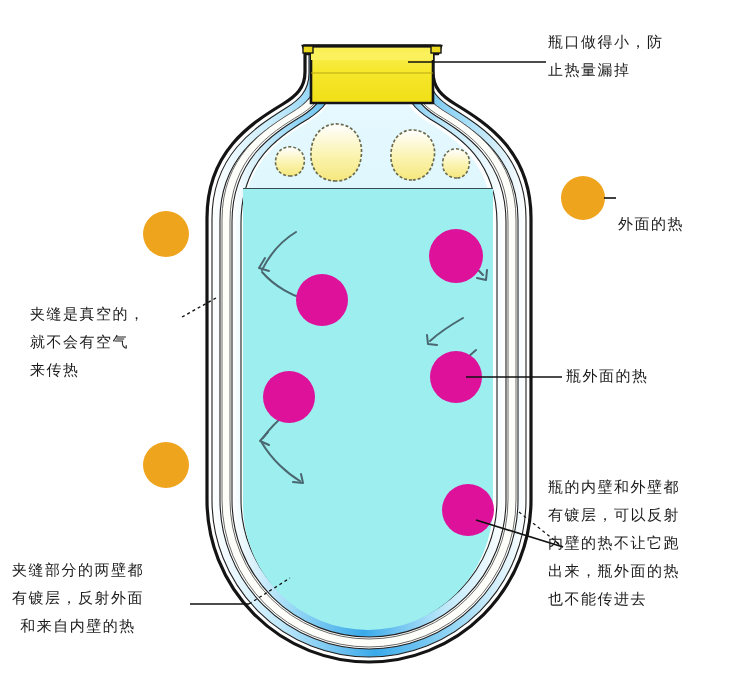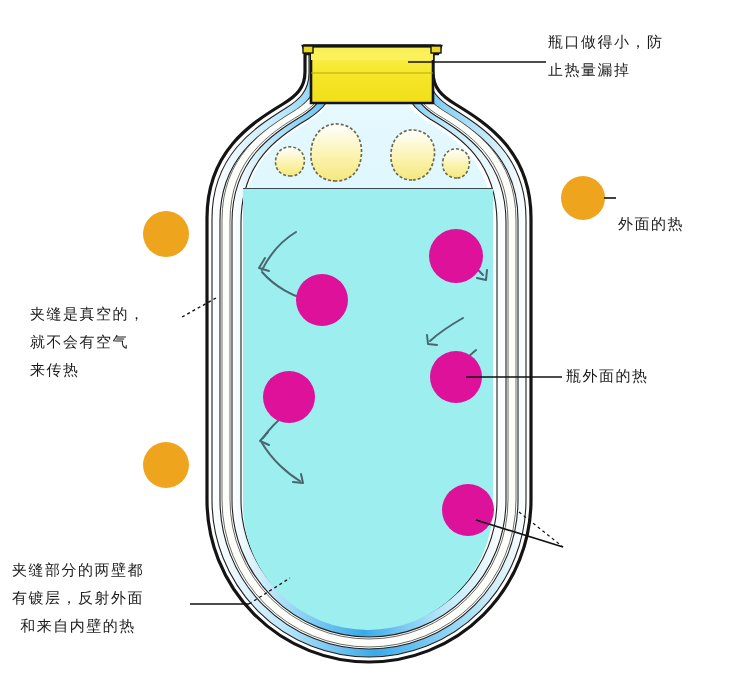--- a/index.html
+++ b/index.html
@@ -235,20 +235,25 @@
     </g>
   </svg>
 
   <div class="anno anno-top-right">瓶口做得小，防
 止热量漏掉</div>
 
   <div class="anno anno-outside-heat">外面的热</div>
 
   <div class="anno anno-inside-heat">瓶外面的热</div>
 
+  <div class="anno anno-coating">瓶的内壁和外壁都
+有镀层，可以反射
+内壁的热不让它跑
+出来，瓶外面的热
+也不能传进去</div>
 
   <div class="anno anno-vacuum">夹缝是真空的，
 就不会有空气
 来传热</div>
 
   <div class="anno anno-gap-coating">夹缝部分的两壁都
 有镀层，反射外面
 和来自内壁的热</div>
 
 </div>

